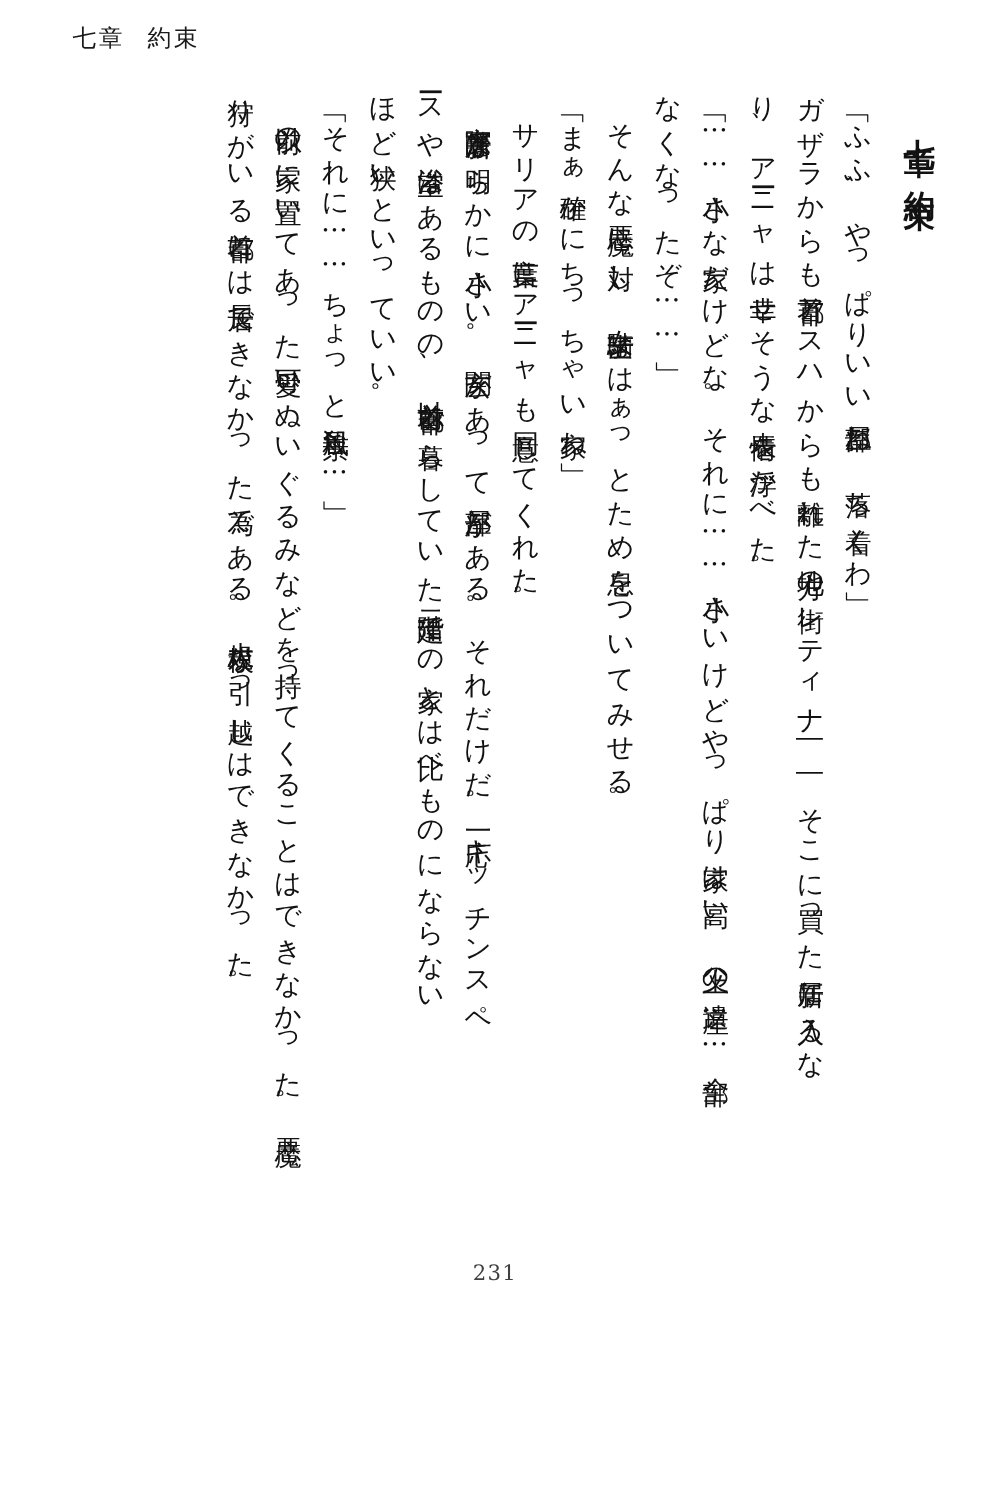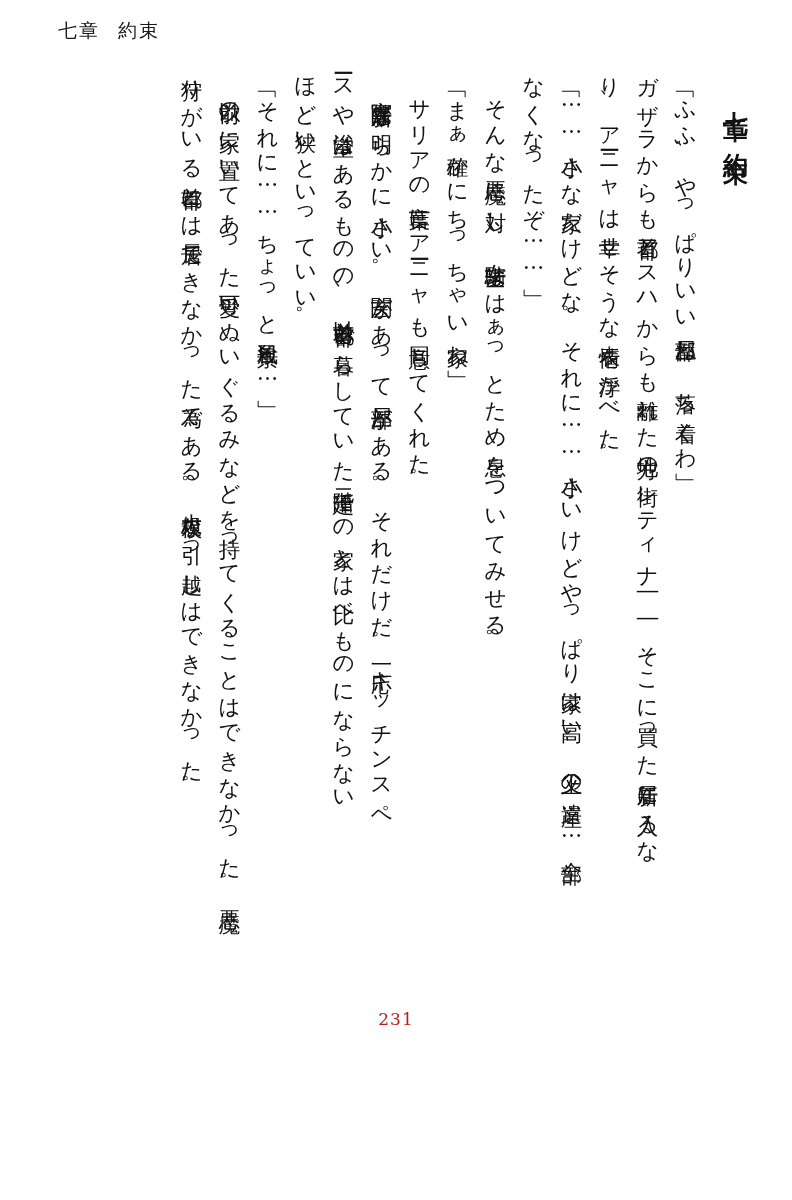--- a/index.html
+++ b/index.html
@@ -39,21 +39,21 @@
   }
 
   
   .page-number {
     position: absolute;
     bottom: 22px;
     left: 0;
     width: 100%;
     text-align: center;
     font-size: 17px;
-    color: #b91c1c;
+    color: #404040;
     letter-spacing: 1px;
   }
 
   
   .vtext-block {
     position: absolute;
     top: 62px;
     left: 48px;
     width: 700px;
     height: 1090px;

